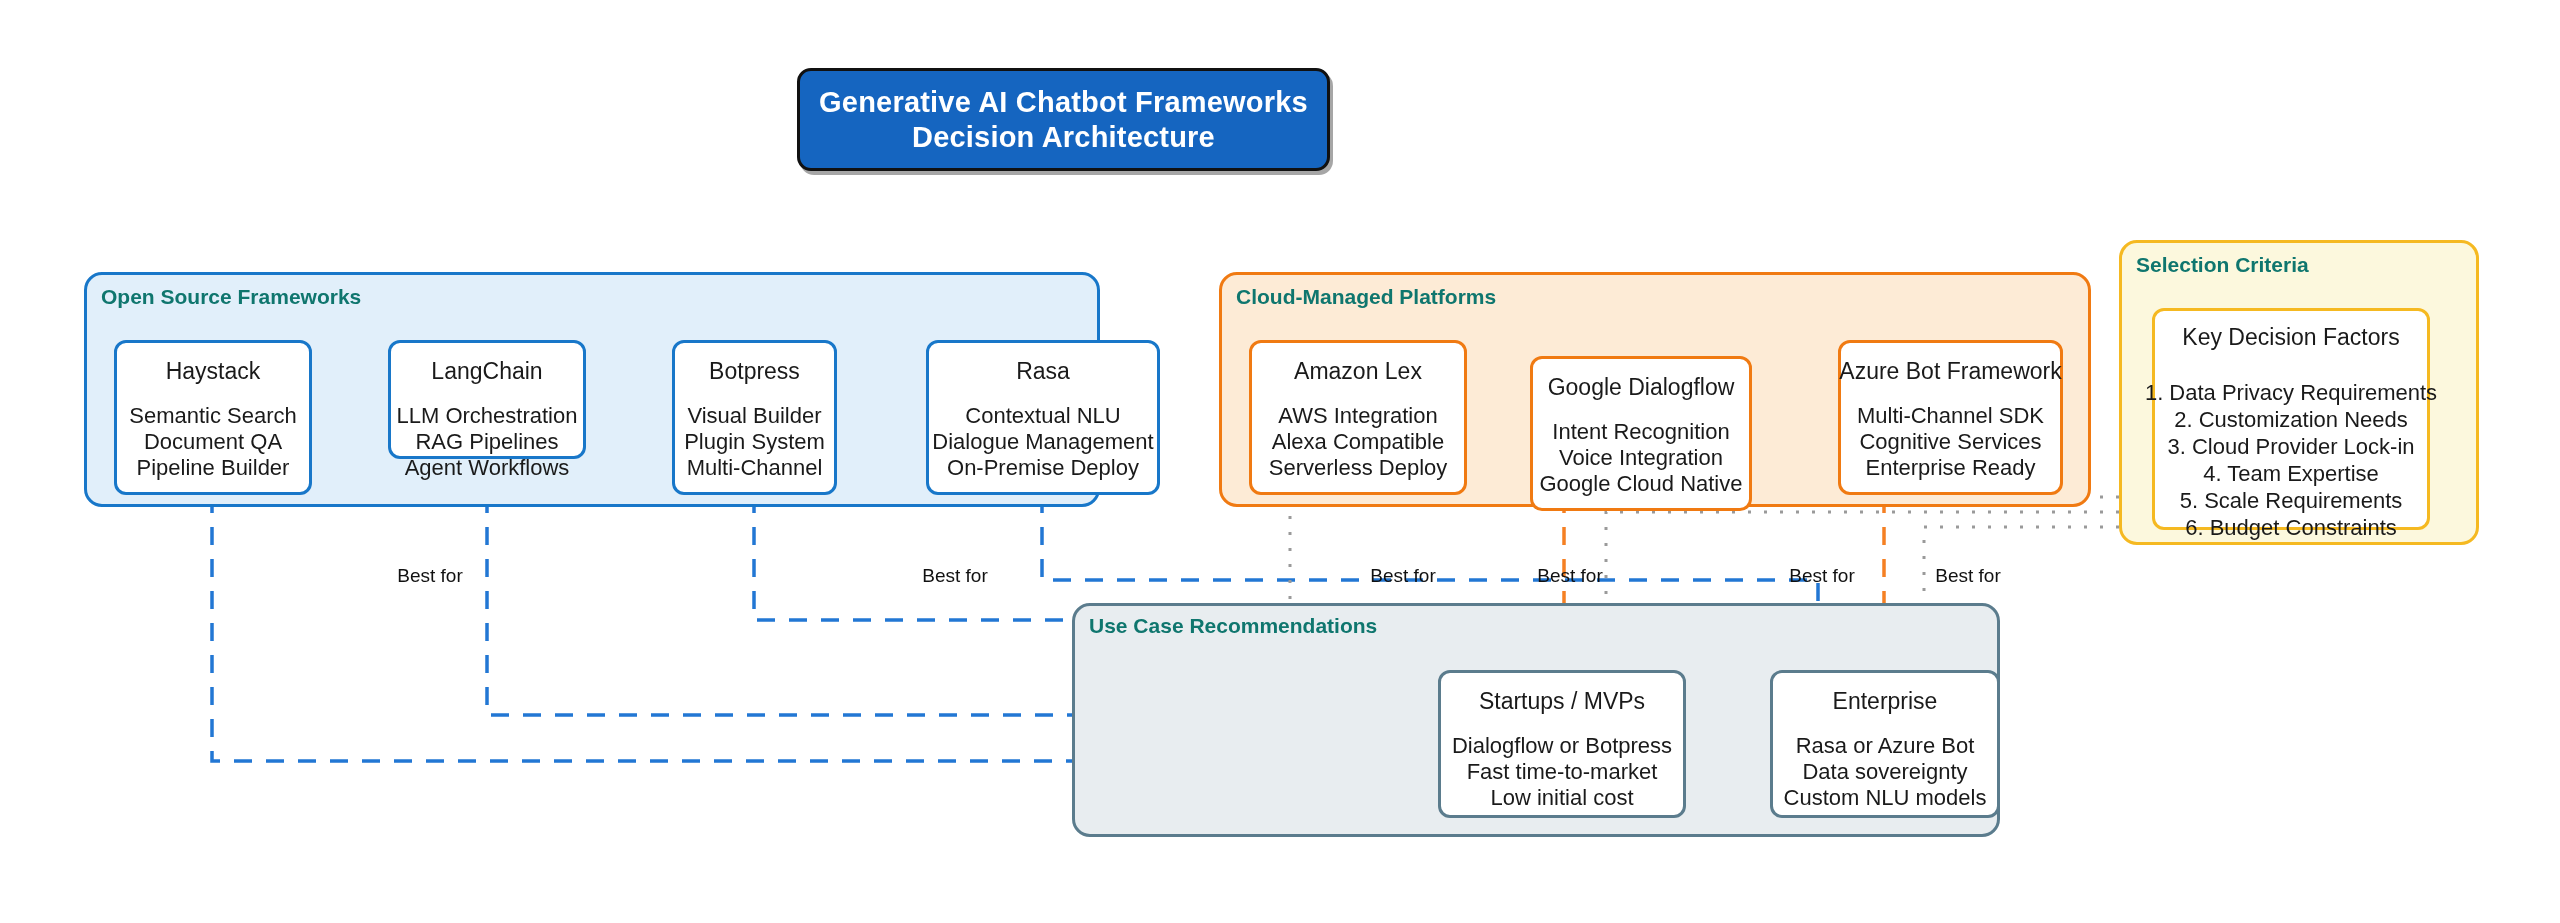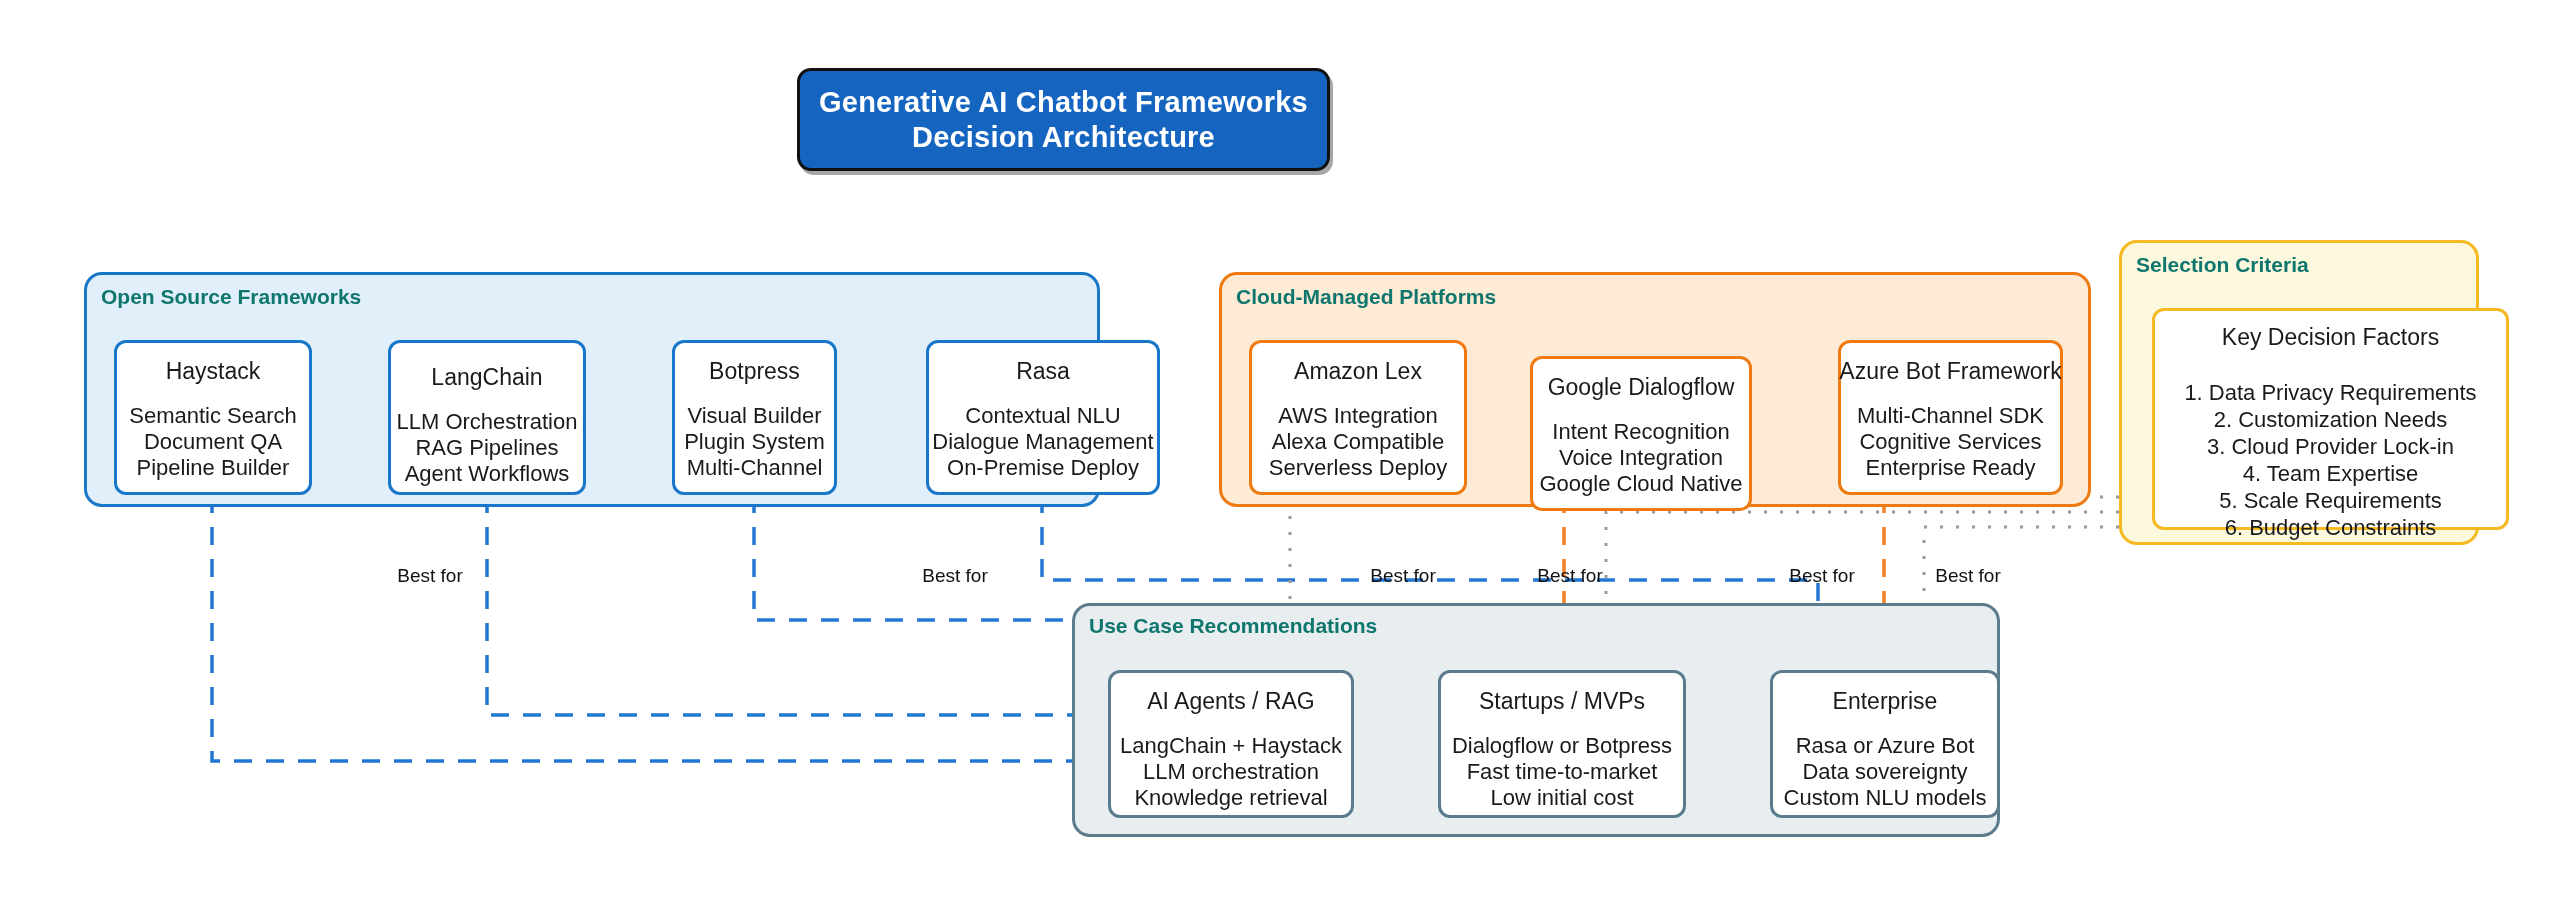--- a/index.html
+++ b/index.html
@@ -46,31 +46,31 @@
   .card .card-body{margin-top:18px;text-align:center;font-size:22px;line-height:26px;color:#1a1a1a;}
   .card .card-body div{white-space:nowrap;}
 
   .card-blue{border:3px solid #1877C9;}
   .card-orange{border:3px solid #F07A12;}
   .card-yellow{border:3px solid #F5B921;}
   .card-slate{border:3px solid #5B7C8D;}
 
   
   .c-haystack{left:114px;top:340px;width:198px;height:155px;}
-  .c-langchain{left:388px;top:340px;width:198px;height:155px;justify-content:center;}
+  .c-langchain{left:388px;top:340px;width:198px;height:119px;}
   .c-botpress{left:672px;top:340px;width:165px;height:155px;}
   .c-rasa{left:926px;top:340px;width:234px;height:155px;}
 
   
   .c-lex{left:1249px;top:340px;width:218px;height:155px;}
   .c-dialogflow{left:1530px;top:356px;width:222px;height:155px;}
   .c-azure{left:1838px;top:340px;width:225px;height:155px;}
 
   
-  .c-keyfactors{left:2152px;top:308px;width:357px;height:222px;padding-top:12px;}
+  .c-keyfactors{left:2152px;top:308px;width:278px;height:222px;padding-top:12px;}
   .c-keyfactors .card-body{margin-top:28px;line-height:27px;}
 
   
   .c-agents{left:1108px;top:670px;width:246px;height:148px;}
   .c-startups{left:1438px;top:670px;width:248px;height:148px;}
   .c-enterprise{left:1770px;top:670px;width:230px;height:148px;}
 
   
   .edge-label{
     position:absolute;font-size:19px;color:#111;background:transparent;
@@ -206,28 +206,20 @@
       <div>4. Team Expertise</div>
       <div>5. Scale Requirements</div>
       <div>6. Budget Constraints</div>
     </div>
   </div>
 
   <div class="abs group grp-uc">
     <div class="group-title">Use Case Recommendations</div>
   </div>
 
-  <div class="abs card card-slate c-agents">
-    <div class="card-title">AI Agents / RAG</div>
-    <div class="card-body">
-      <div>LangChain + Haystack</div>
-      <div>LLM orchestration</div>
-      <div>Knowledge retrieval</div>
-    </div>
-  </div>
 
   <div class="abs card card-slate c-startups">
     <div class="card-title">Startups / MVPs</div>
     <div class="card-body">
       <div>Dialogflow or Botpress</div>
       <div>Fast time-to-market</div>
       <div>Low initial cost</div>
     </div>
   </div>
 

